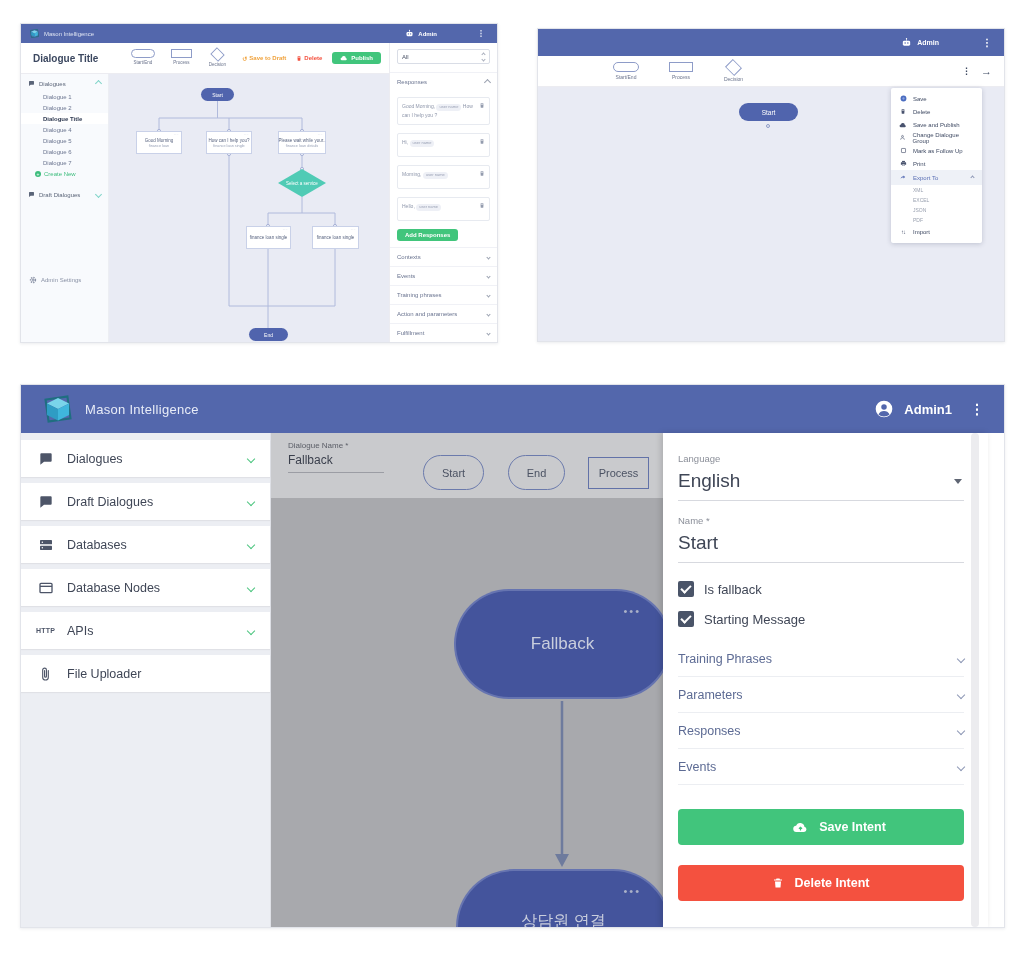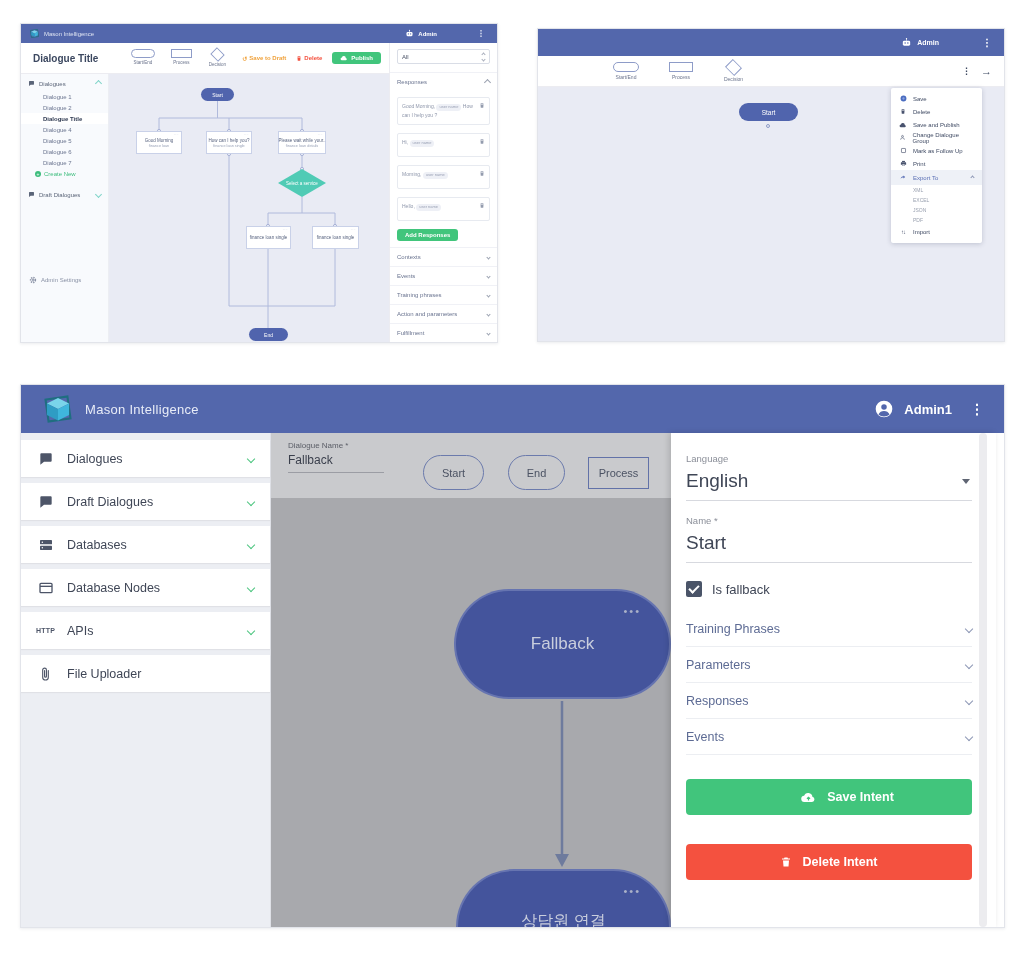--- a/index.html
+++ b/index.html
@@ -107,33 +107,33 @@
   .dn-label { font-size:8px; color:#5a5d66; }
   .dn-value { font-size:12px; color:#3a3f4c; margin-top:3px; }
   .tool-pill { position:absolute; top:22px; height:35px; border:1.6px solid #6b7aac; border-radius:18px; display:flex; align-items:center; justify-content:center; font-size:11px; color:#4b5263; }
   .tool-rect { position:absolute; top:24px; height:32px; border:1.6px solid #6272a8; display:flex; align-items:center; justify-content:center; font-size:11px; color:#4b5263; }
   .p3-flow { position:relative; height:431px; background:#a8a9ad; overflow:hidden; }
   .big-node { position:absolute; background:#44549c; border:2px solid rgba(190,200,230,.28); border-radius:58px; color:#c9cedd; }
   .big-node .ndots { position:absolute; top:14px; right:28px; font-size:11px; letter-spacing:2px; color:#aab1c8; }
   .n1 { left:183px; top:91px; width:217px; height:110px; display:flex; align-items:center; justify-content:center; font-size:17px; }
   .n2 { left:185px; top:371px; width:215px; height:118px; font-size:16px; }
   .n2 .n2-label { position:absolute; top:40px; left:0; width:100%; text-align:center; }
-  .p3-insp { position:absolute; right:8px; top:48px; width:325px; bottom:0; background:#fff; box-shadow:-2px 0 6px rgba(0,0,0,.15); padding:20px 24px 0 15px; }
+  .p3-insp { position:absolute; right:16px; top:48px; width:325px; bottom:0; background:#fff; box-shadow:-2px 0 6px rgba(0,0,0,.15); padding:20px 24px 0 15px; }
   .fld-label { font-size:9.5px; color:#8b8f99; }
   .fld-value { display:flex; align-items:center; justify-content:space-between; font-size:19px; color:#3f4656; padding:6px 2px 8px 0; border-bottom:1px solid #d7d9df; }
   .fld2 { margin-top:14px; }
   .check-row { display:flex; align-items:center; gap:10px; margin-top:18px; font-size:13px; color:#3f4656; }
   .cbox { width:16px; height:16px; background:#4a5468; border-radius:2px; position:relative; flex:0 0 auto; }
   .cbox::after { content:""; position:absolute; left:5px; top:2px; width:4px; height:8px; border-right:2px solid #fff; border-bottom:2px solid #fff; transform:rotate(45deg); }
   .p3-sections { margin-top:14px; }
   .p3-sect { display:flex; align-items:center; justify-content:space-between; height:36px; border-bottom:1px solid #eceef2; font-size:12.5px; color:#5d6b94; }
   .p3-sect .chev { color:#8d97b5; width:6px; height:6px; }
   .big-btn { width:100%; height:36px; border:none; border-radius:4px; display:flex; align-items:center; justify-content:center; gap:10px; color:#fff; font-size:12.5px; font-weight:bold; font-family:inherit; }
   .big-btn.green { background:#41c57c; margin-top:24px;padding-left:36px; }
-  .big-btn.red { background:#f4513f; margin-top:29px; }
+  .big-btn.red { background:#f4513f; margin-top:20px; }
   .p3-scroll { position:absolute; right:9px; top:0; bottom:0; width:8px; background:#ececef; border-radius:4px; }
 </style>
 </head>
 <body>
 
 <div class="page">
 
   <section class="panel p1">
     <header class="p1-head blue">
       <div class="p1-brand">
@@ -573,20 +573,24 @@
       <div class="field fld2">
         <div class="fld-label">Name *</div>
         <div class="fld-value">
           <span>Start</span>
         </div>
       </div>
       <div class="check-row">
         <span class="cbox"></span>
         <span>Is fallback</span>
       </div>
+      <div class="check-row" style="margin-top:14px">
+        <span class="cbox"></span>
+        <span>Starting Message</span>
+      </div>
       <div class="p3-sections">
         <div class="p3-sect">
             <span>Training Phrases</span>
             <span class="chev"></span>
           </div>
         <div class="p3-sect">
             <span>Parameters</span>
             <span class="chev"></span>
           </div>
         <div class="p3-sect">

